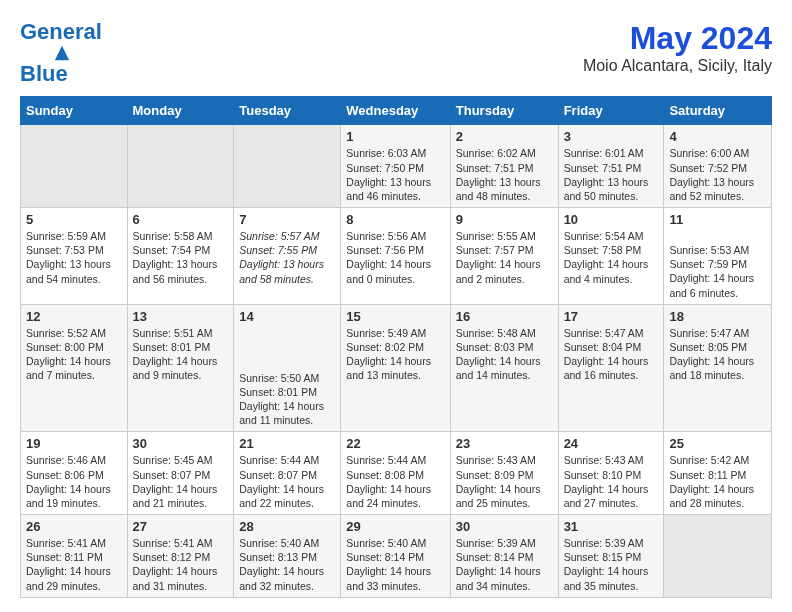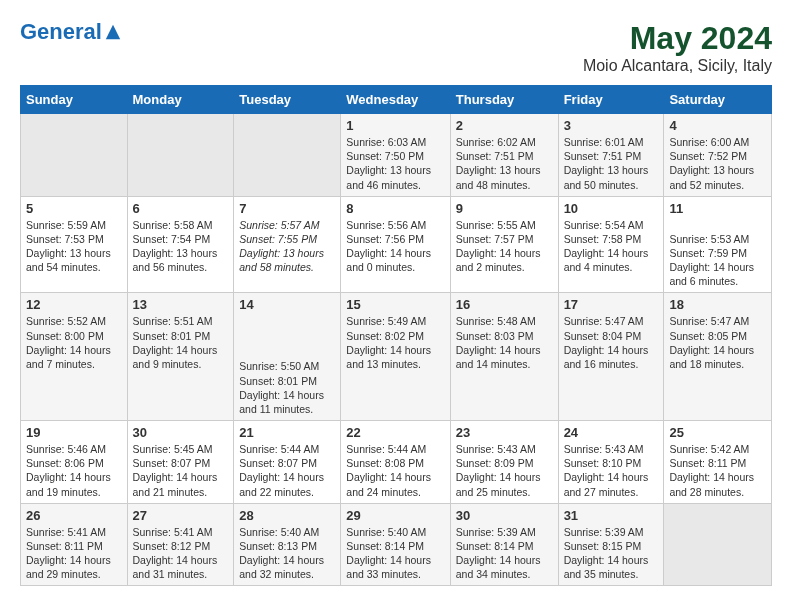--- a/index.html
+++ b/index.html
@@ -33,21 +33,21 @@
       width: 18px;
       height: 18px;
       margin-left: 2px;
     }
     .title-section {
       text-align: right;
     }
     .main-title {
       font-size: 32px;
       font-weight: bold;
-      color: #14532d;
+      color: #1d4ed8;
     }
     .subtitle {
       font-size: 16px;
       color: #333;
     }
     table {
       width: 100%;
       border-collapse: collapse;
       font-size: 11px;
       padding-left: 48px;
@@ -93,26 +93,27 @@
     .empty-cell {
       background-color: #e8e8e8 !important;
     }
   </style>
 </head>
 <body>
 
 <div class="header">
   <div class="logo">
     <div>
-      <div style="display:flex;align-items:center;">
+      <div style="display:flex;align-items:center;flex-direction:column;">
         <span class="logo-text"><span>General</span></span>
         <svg class="logo-icon" viewBox="0 0 20 20" xmlns="http://www.w3.org/2000/svg">
           <polygon points="2,18 10,2 18,18" fill="#1a6bb5"></polygon>
         </svg>
       </div>
+      <div class="logo-text" style="color:#1a6bb5;">Blue</div>
     </div>
   </div>
   <div class="title-section">
     <div class="main-title">May 2024</div>
     <div class="subtitle">Moio Alcantara, Sicily, Italy</div>
   </div>
 </div>
 
 <table>
   <thead>

